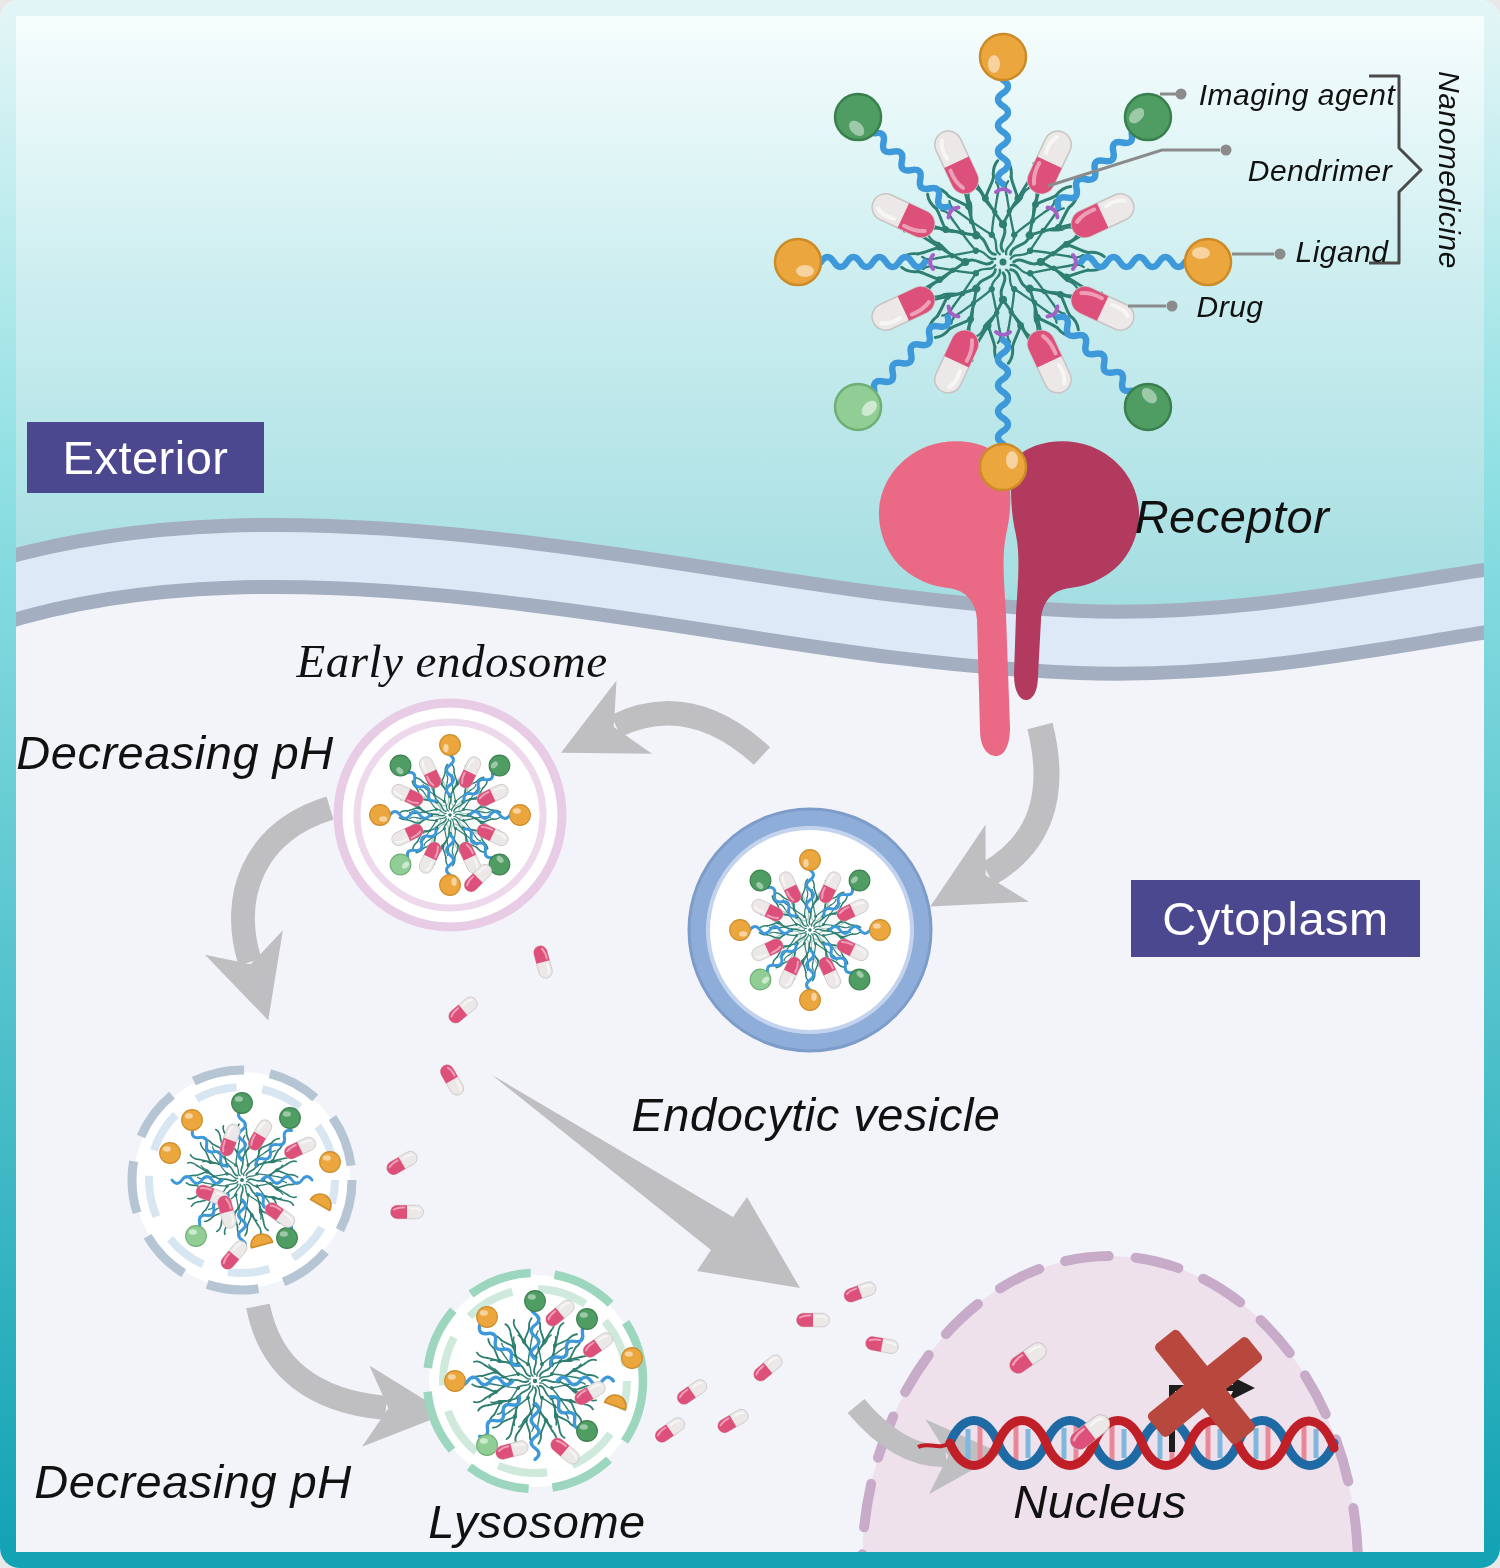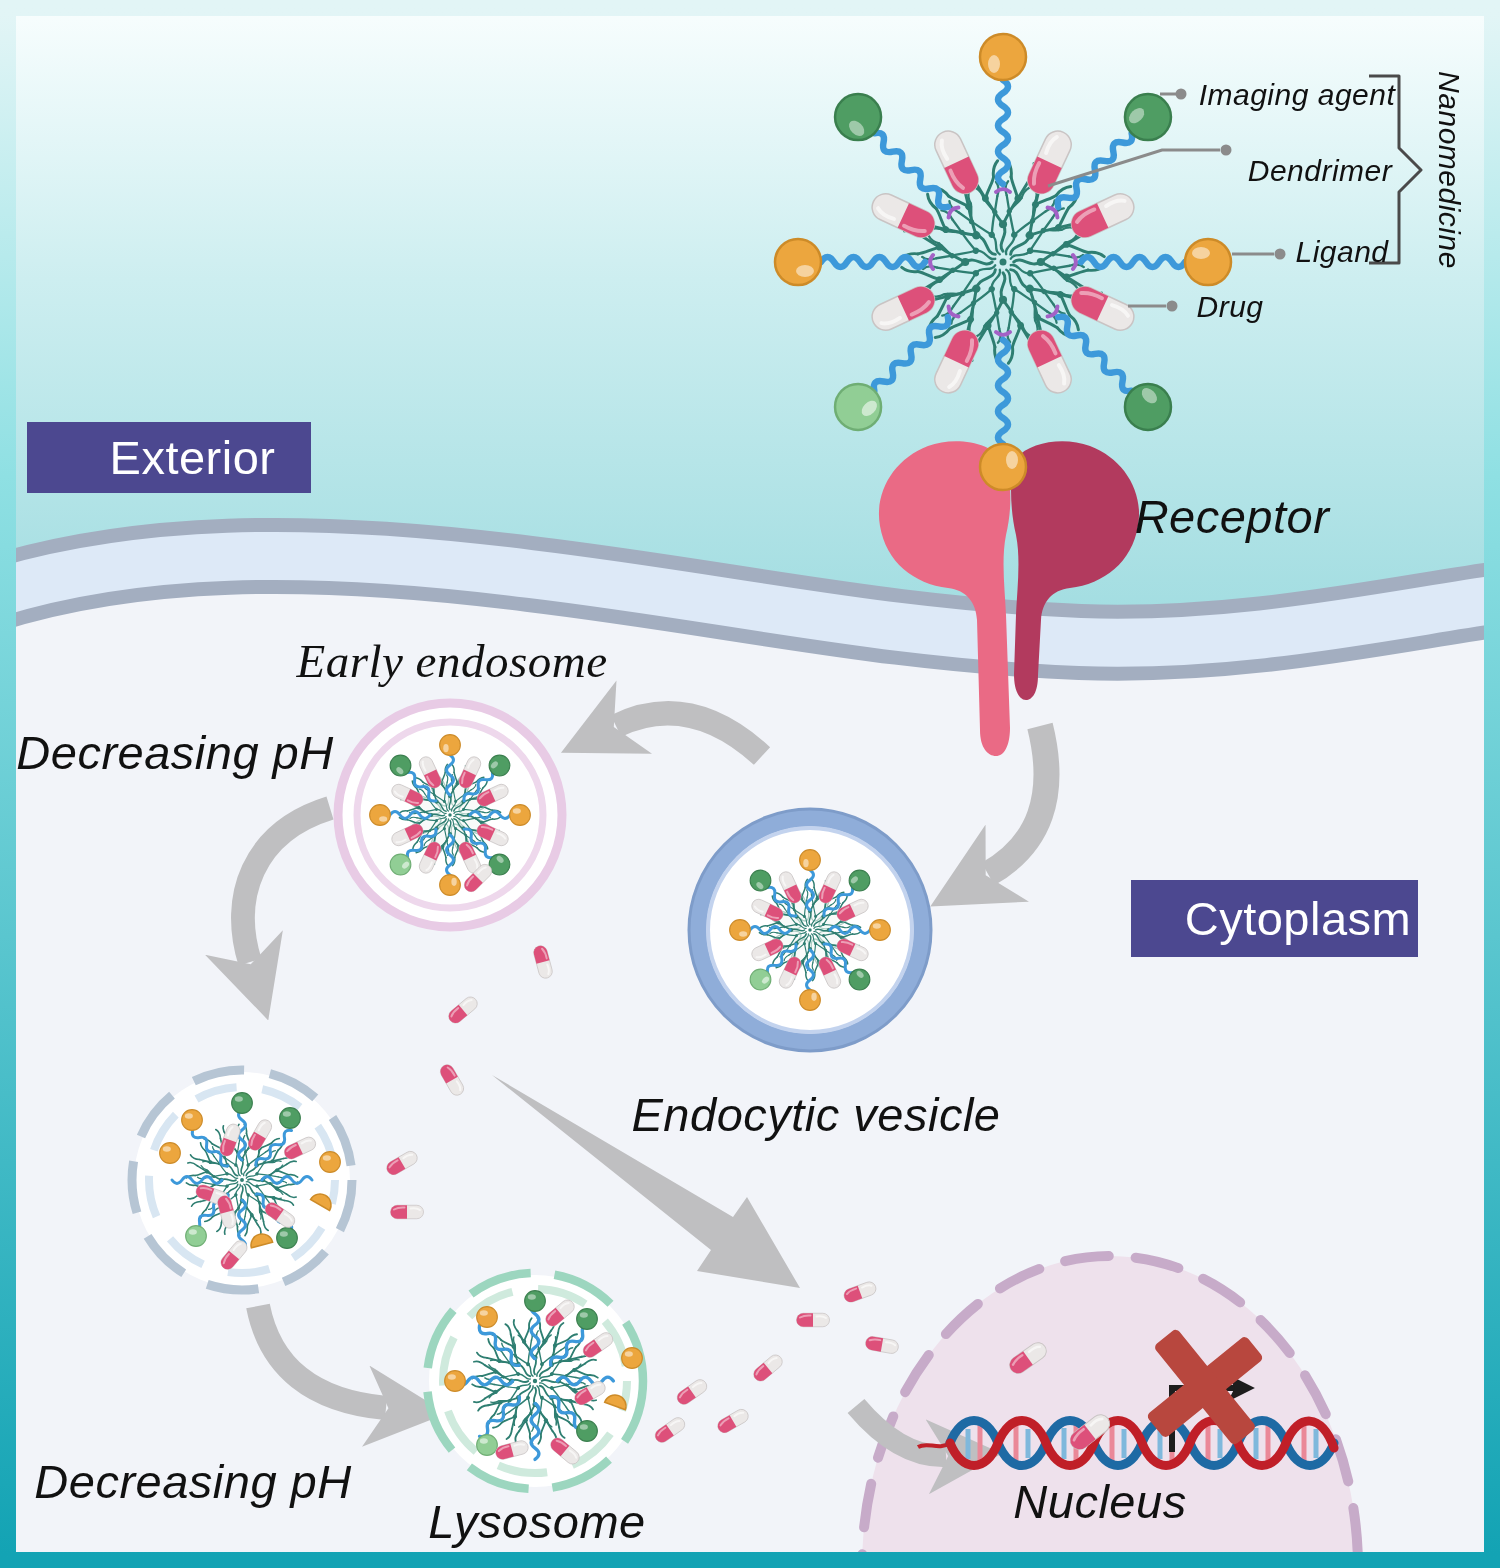--- a/index.html
+++ b/index.html
@@ -1,25 +1,25 @@
 <!DOCTYPE html>
 <html style="--accent_badge: #4c4890; --frame_teal: #13a3b4; --exterior_top: #f7fdfd; --exterior_bottom: #a2dde1; --cytoplasm_bg: #f2f4f9; --membrane_gray: #a3aec0; --membrane_core: #dde9f7; --receptor_pink: #ea6a85; --receptor_dark: #b23a5e; --arrow_gray: #bfbfc1; --pill_pink: #dd507a; --pill_white: #ebe8e7; --ligand_orange: #eca63e; --imaging_green_dark: #4f9d63; --imaging_green_light: #91ce95; --peg_blue: #3d99da; --dendrimer_teal: #2e7e71; --early_endosome_ring: #e8cbe5; --vesicle_ring: #8fadd9; --late_endosome_ring: #b6c5d4; --lysosome_ring: #9cd6bf; --nucleus_fill: #eee1ec; --nucleus_border: #c7abc9; --dna_red: #c01f28; --dna_blue: #1e6aa4; --x_red: #b8473e; --label_text: #111111;"><head>
 <meta charset="utf-8">
 <style>
   html,body{margin:0;padding:0;background:#e8e8e8;}
   .stage{position:relative;width:1500px;height:1568px;overflow:hidden;background:#f2f4f9;
-         font-family:"Liberation Sans",sans-serif;}
+         font-family:"Liberation Sans",sans-serif;border-radius:20px;}
   .stage svg.scene{position:absolute;left:0;top:0;}
   .lbl{position:absolute;transform:translate(-50%,-50%);font-style:italic;
        font-size:47px;color:var(--label_text,#111);white-space:nowrap;letter-spacing:.5px;}
   .lbl.sm{font-size:30px;}
   .lbl.rot{transform:translate(-50%,-50%) rotate(90deg);}
   .badge{position:absolute;background:var(--accent_badge,#4c4890);color:#fff;
          display:flex;align-items:center;justify-content:center;
-         font-size:47px;font-style:normal;letter-spacing:.5px;padding-left:47px;}
+         font-size:47px;font-style:normal;letter-spacing:.5px;}
   .frame{position:absolute;inset:0;pointer-events:none;
          border:16px solid;border-image:linear-gradient(180deg,#e2f5f6 0%,#8fe0e3 30%,#13a3b4 100%) 1;}
 </style>
 </head>
 <body>
 
 <div class="stage">
 
 <svg class="scene" width="1500" height="1568" viewBox="0 0 1500 1568">
   <defs>
@@ -348,21 +348,21 @@
   <path d="M1369,76 L1399,76 L1399,148 L1421,170 L1399,192 L1399,263 L1369,263" fill="none" stroke="#4a4a4a" stroke-width="3" stroke-linejoin="round"></path>
 </svg>
 
 <div class="lbl sm" style="left:1297px;top:95px;">Imaging agent</div>
 <div class="lbl sm" style="left:1320px;top:171px;">Dendrimer</div>
 <div class="lbl sm" style="left:1342px;top:252px;">Ligand</div>
 <div class="lbl sm" style="left:1230px;top:307px;">Drug</div>
 <div class="lbl sm rot" style="left:1449px;top:170px;">Nanomedicine</div>
 
 <div class="badge" style="left:27px;top:422px;width:237px;height:71px;">Exterior</div>
-<div class="badge" style="left:1131px;top:880px;width:240px;height:77px;">Cytoplasm</div>
+<div class="badge" style="left:1131px;top:880px;width:289px;height:77px;">Cytoplasm</div>
 
 <div class="lbl" style="left:1232px;top:516px;">Receptor</div>
 <div class="lbl" style="left:452px;top:661px;font-family:Liberation Serif, serif;">Early endosome</div>
 <div class="lbl" style="left:175px;top:752px;">Decreasing pH</div>
 <div class="lbl" style="left:816px;top:1094px;margin-top:20px;">Endocytic vesicle</div>
 <div class="lbl" style="left:537px;top:1521px;">Lysosome</div>
 <div class="lbl" style="left:193px;top:1481px;">Decreasing pH</div>
 <div class="lbl" style="left:1100px;top:1501px;">Nucleus</div>
 
 <div class="frame"></div>

